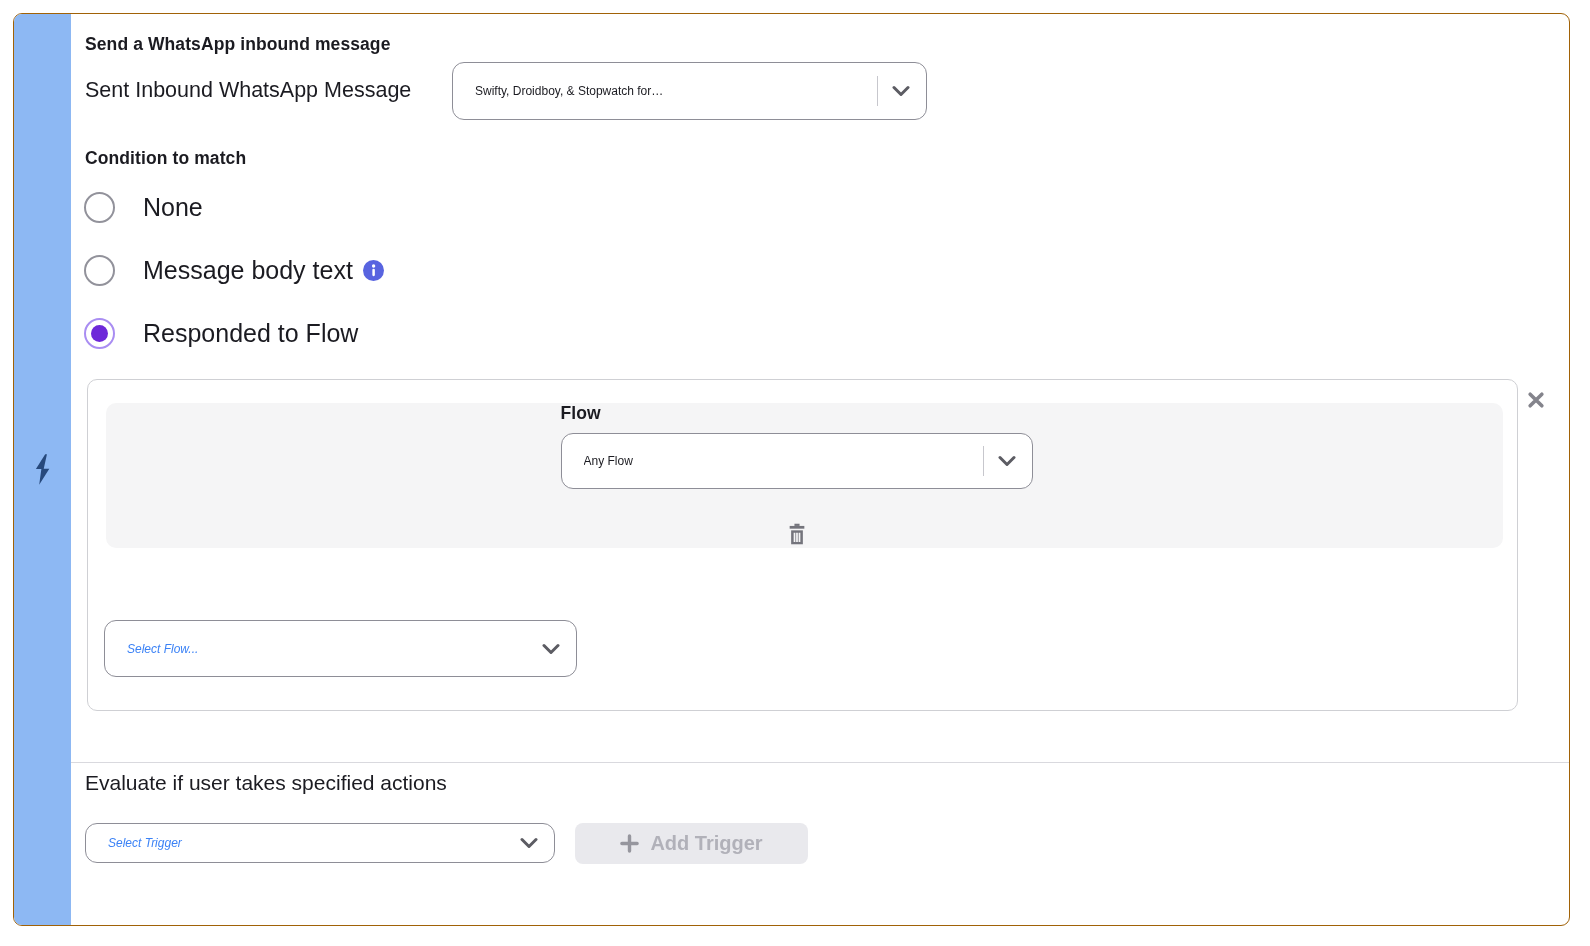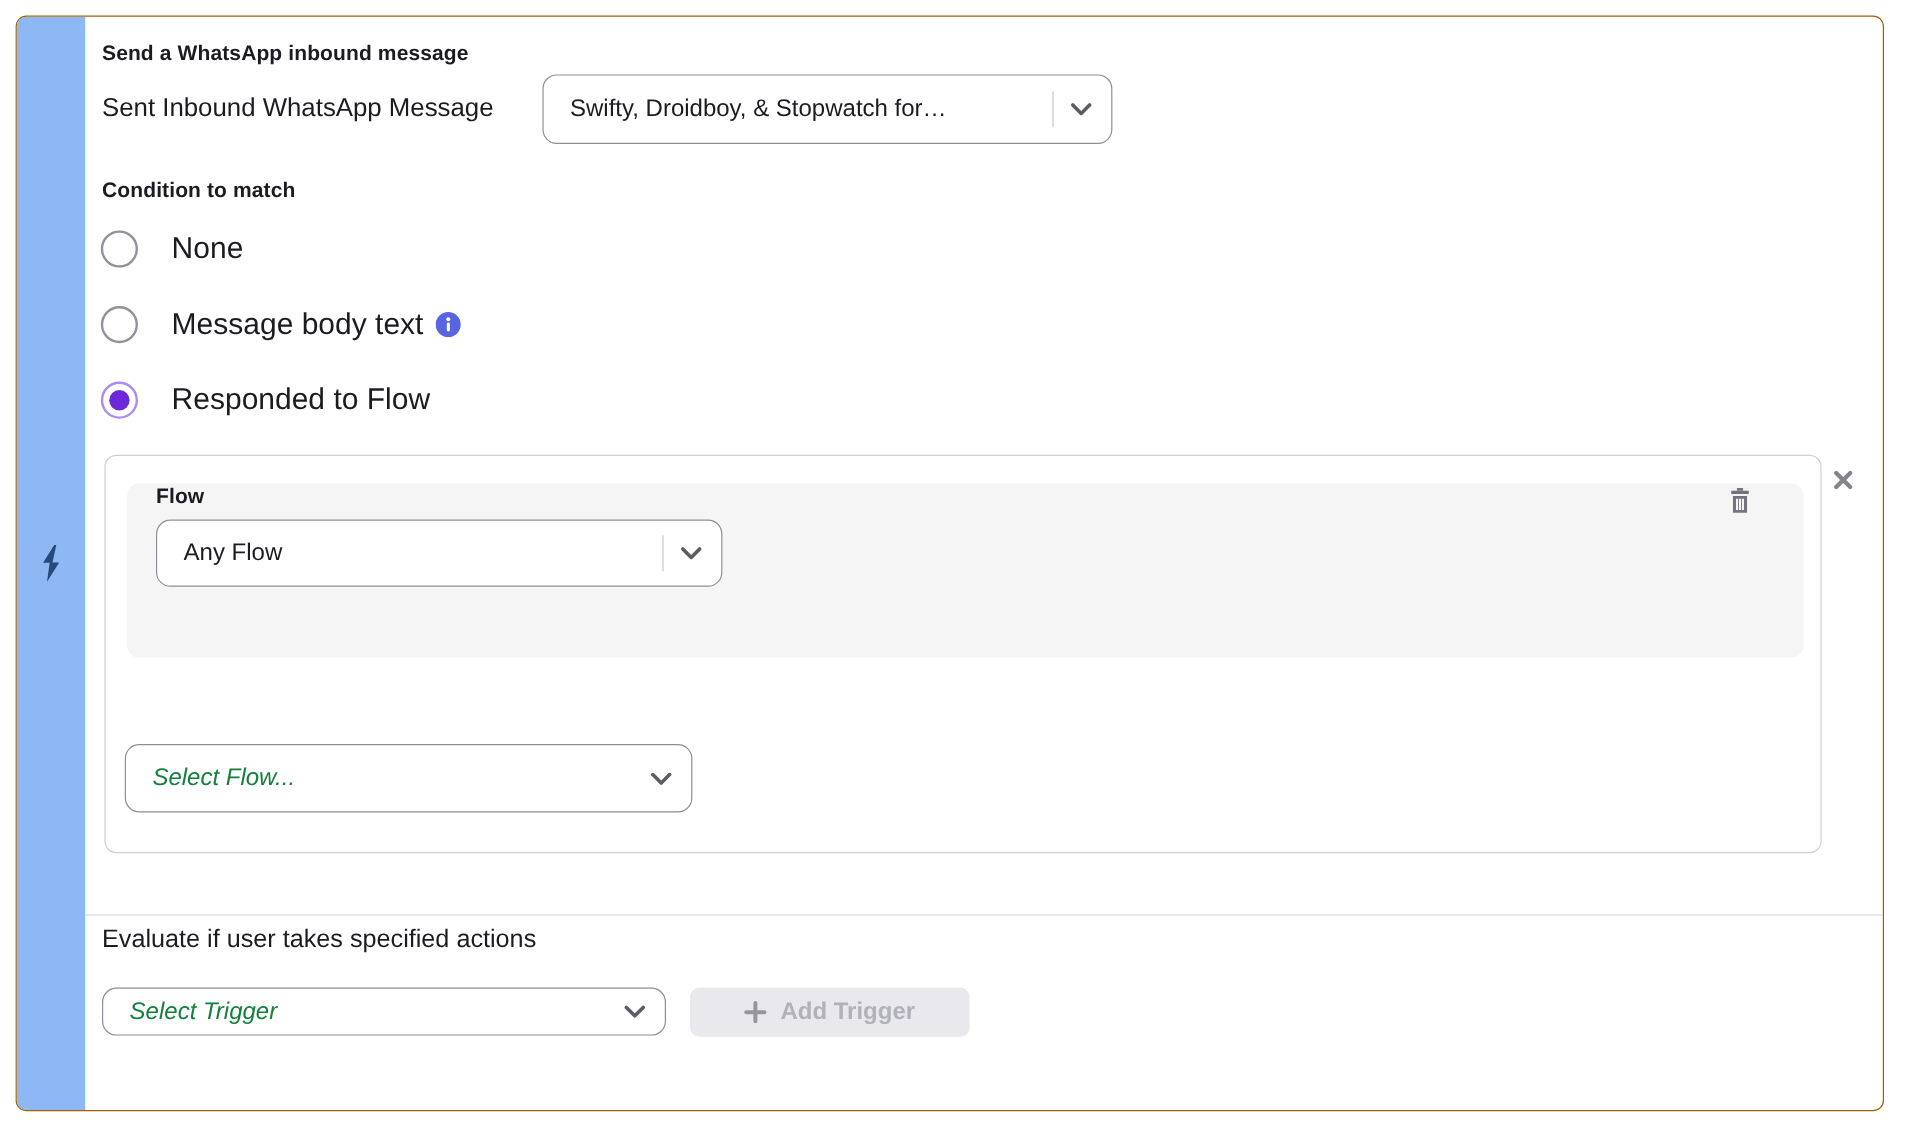--- a/index.html
+++ b/index.html
@@ -19,25 +19,25 @@
 
   .h-bold { font-size:17.5px; font-weight:700; color:#1b1b21; letter-spacing:.1px; }
 
   .s1-title { position:absolute; left:14px; top:20px; }
   .field-label { position:absolute; left:14px; top:64px; font-size:21.5px; color:#1b1b21; }
   .s2-title { position:absolute; left:14px; top:134px; }
 
   .select {
     border:1px solid #8e8e97; border-radius:12px; background:#fff;
     display:flex; align-items:center; padding:0 16px 0 22px;
-    font-size:20px; color:#1b1b21; cursor:pointer;
+    font-size:12px; color:#1b1b21; cursor:pointer;
   }
   .select .value { flex:1; white-space:nowrap; overflow:hidden; text-overflow:ellipsis; }
   .select .vdiv { width:1px; height:30px; background:#c7c7cd; margin:0 14px 0 10px; flex-shrink:0; }
-  .placeholder { font-style:italic; color:#15803d; }
+  .placeholder { font-style:italic; color:#3b82f6; }
 
   .message-select { position:absolute; left:381px; top:48px; width:475px; height:58px; }
 
   .radio-row { position:absolute; left:13px; display:flex; align-items:center; height:32px; }
   .radio-row .radio {
     width:31px; height:31px; border-radius:50%; border:2px solid #92929b;
     background:#fff; flex-shrink:0; position:relative; cursor:pointer;
   }
   .radio-row .radio.sel { border-color:#a98df2; }
   .radio-row .radio.sel::after {
@@ -48,22 +48,23 @@
   .row-none { top:177px; } .row-mbt { top:240px; } .row-rtf { top:303px; }
   .info-badge { margin-left:10px; display:inline-flex; cursor:pointer; }
 
   .condition-wrap {
     position:absolute; left:16px; top:365px; width:1431px; height:332px;
     border:1px solid #cfd0d4; border-radius:10px; background:#fff;
   }
   .flow-card {
     position:absolute; left:18px; top:23px; width:1397px; height:145px;
     background:#f5f5f6; border-radius:10px;
-    display:flex; justify-content:space-between;
+    display:flex; align-items:center; justify-content:space-between;
     padding:0 40px 0 24px;
+    flex-direction:column;
   }
   .flow-col .flow-label { display:block; margin-bottom:9px; }
   .flow-select { width:472px; height:56px; }
   .trash-btn { background:none; border:none; cursor:pointer; display:flex; padding:2px; }
 
   .or-row { position:absolute; left:16px; right:63px; top:189px; display:flex; align-items:center; }
   .or-label { font-size:17px; font-weight:700; color:#1b1b21; letter-spacing:.3px; }
   .or-line { flex:1; height:1px; background:#e3e3e7; margin-left:13px; }
 
   .select-flow { position:absolute; left:16px; top:240px; width:473px; height:57px; }

